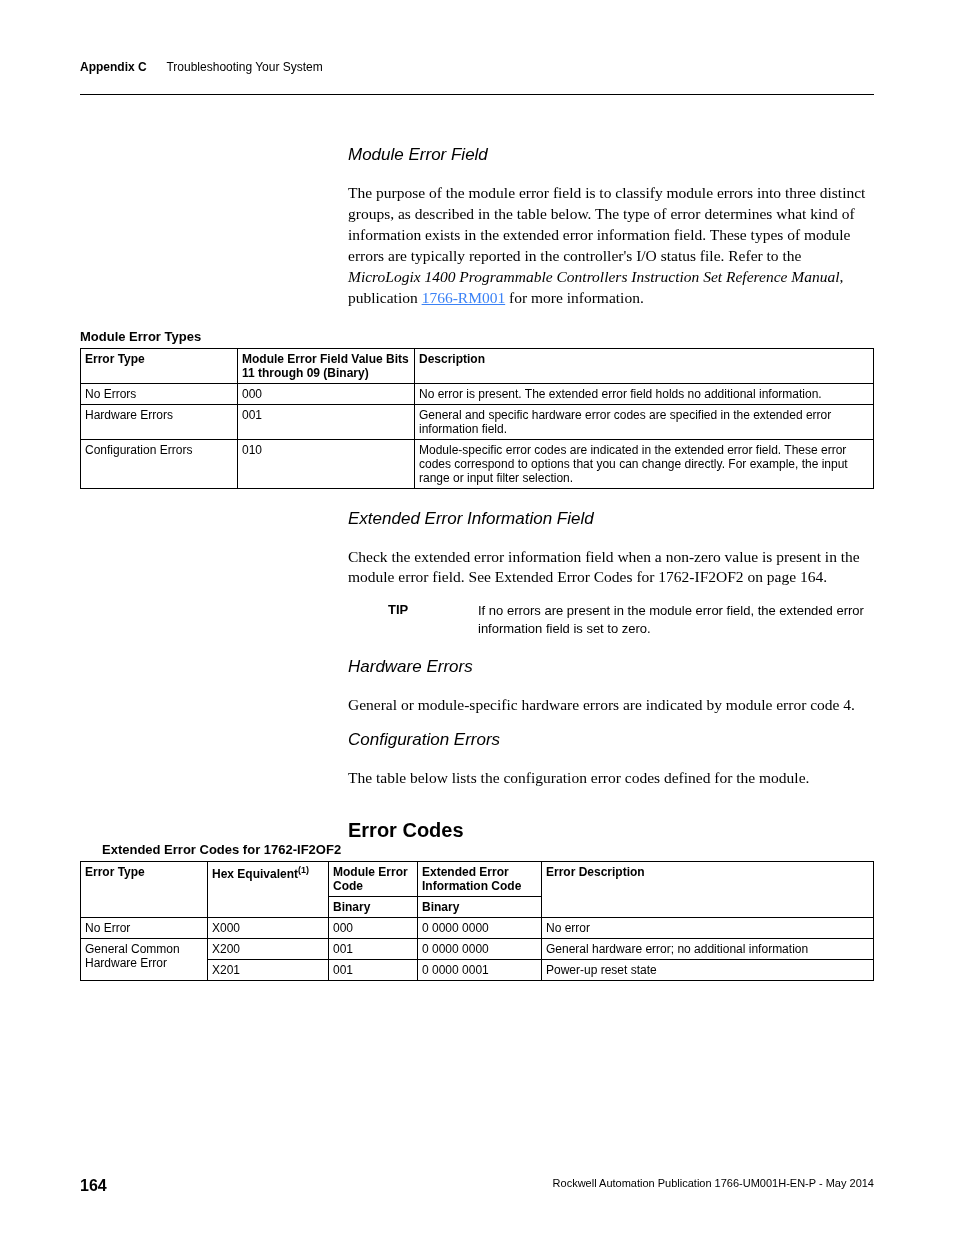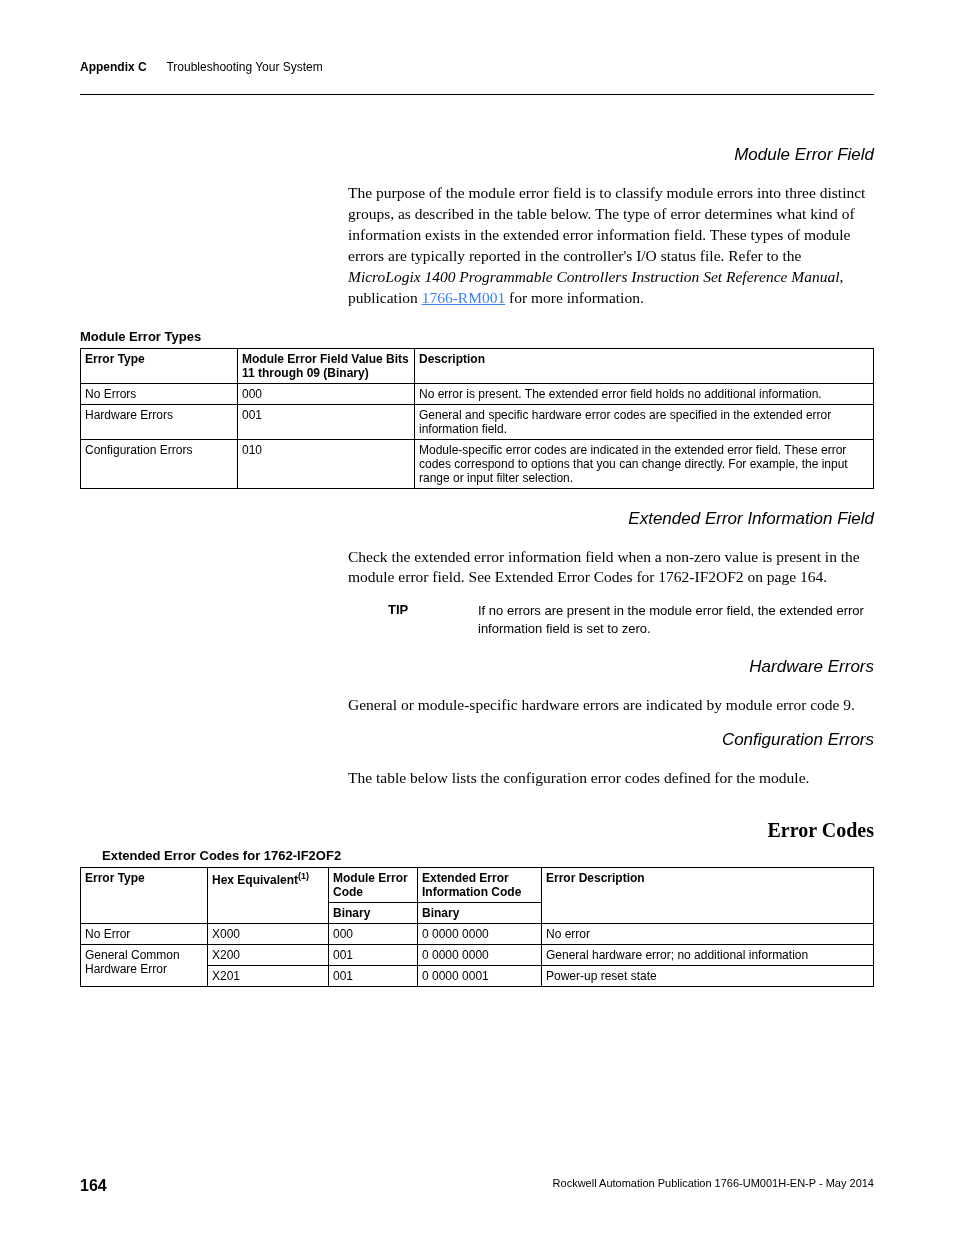--- a/index.html
+++ b/index.html
@@ -29,21 +29,20 @@
   }
   .content-indent {
     margin-left: 268px;
   }
   .sub-heading {
     font-family: Arial, Helvetica, sans-serif;
     font-style: italic;
     font-size: 17px;
     font-weight: 400;
     margin: 0 0 18px 0;
-    text-align: right;
   }
   .body-text {
     font-family: Georgia, 'Times New Roman', serif;
     font-size: 15.5px;
     line-height: 1.35;
     margin: 0 0 14px 0;
   }
   .body-text .italic {
     font-style: italic;
   }
@@ -83,25 +82,24 @@
   .tip-label {
     font-weight: bold;
     width: 90px;
     flex-shrink: 0;
   }
   .tip-text {
     flex: 1;
     line-height: 1.35;
   }
   .section-heading {
-    font-family: Liberation Serif, serif;
+    font-family: Liberation Sans, sans-serif;
     font-weight: bold;
     font-size: 20px;
-    margin: 30px 0 24px 0;
-    text-align: right;
+    margin: 30px 0 18px 0;
   }
   .footer {
     position: absolute;
     bottom: 40px;
     left: 80px;
     right: 80px;
     font-family: Arial, Helvetica, sans-serif;
     font-size: 11px;
     display: flex;
     justify-content: space-between;
@@ -163,21 +161,21 @@
   <div class="content-indent">
     <div class="sub-heading">Extended Error Information Field</div>
     <p class="body-text">Check the extended error information field when a non-zero value is present in the module error field. See Extended Error Codes for 1762-IF2OF2 on page 164.</p>
 
     <div class="tip-row">
       <div class="tip-label">TIP</div>
       <div class="tip-text">If no errors are present in the module error field, the extended error information field is set to zero.</div>
     </div>
 
     <div class="sub-heading">Hardware Errors</div>
-    <p class="body-text">General or module-specific hardware errors are indicated by module error code 9.</p>
+    <p class="body-text">General or module-specific hardware errors are indicated by module error code 4.</p>
 
     <div class="sub-heading">Configuration Errors</div>
     <p class="body-text">The table below lists the configuration error codes defined for the module.</p>
 
     <div class="section-heading">Error Codes</div>
   </div>
 
   <div class="table-title" style="margin-top:-18px;padding-left:22px;">Extended Error Codes for 1762-IF2OF2</div>
   <table class="data-table">
     <thead>

